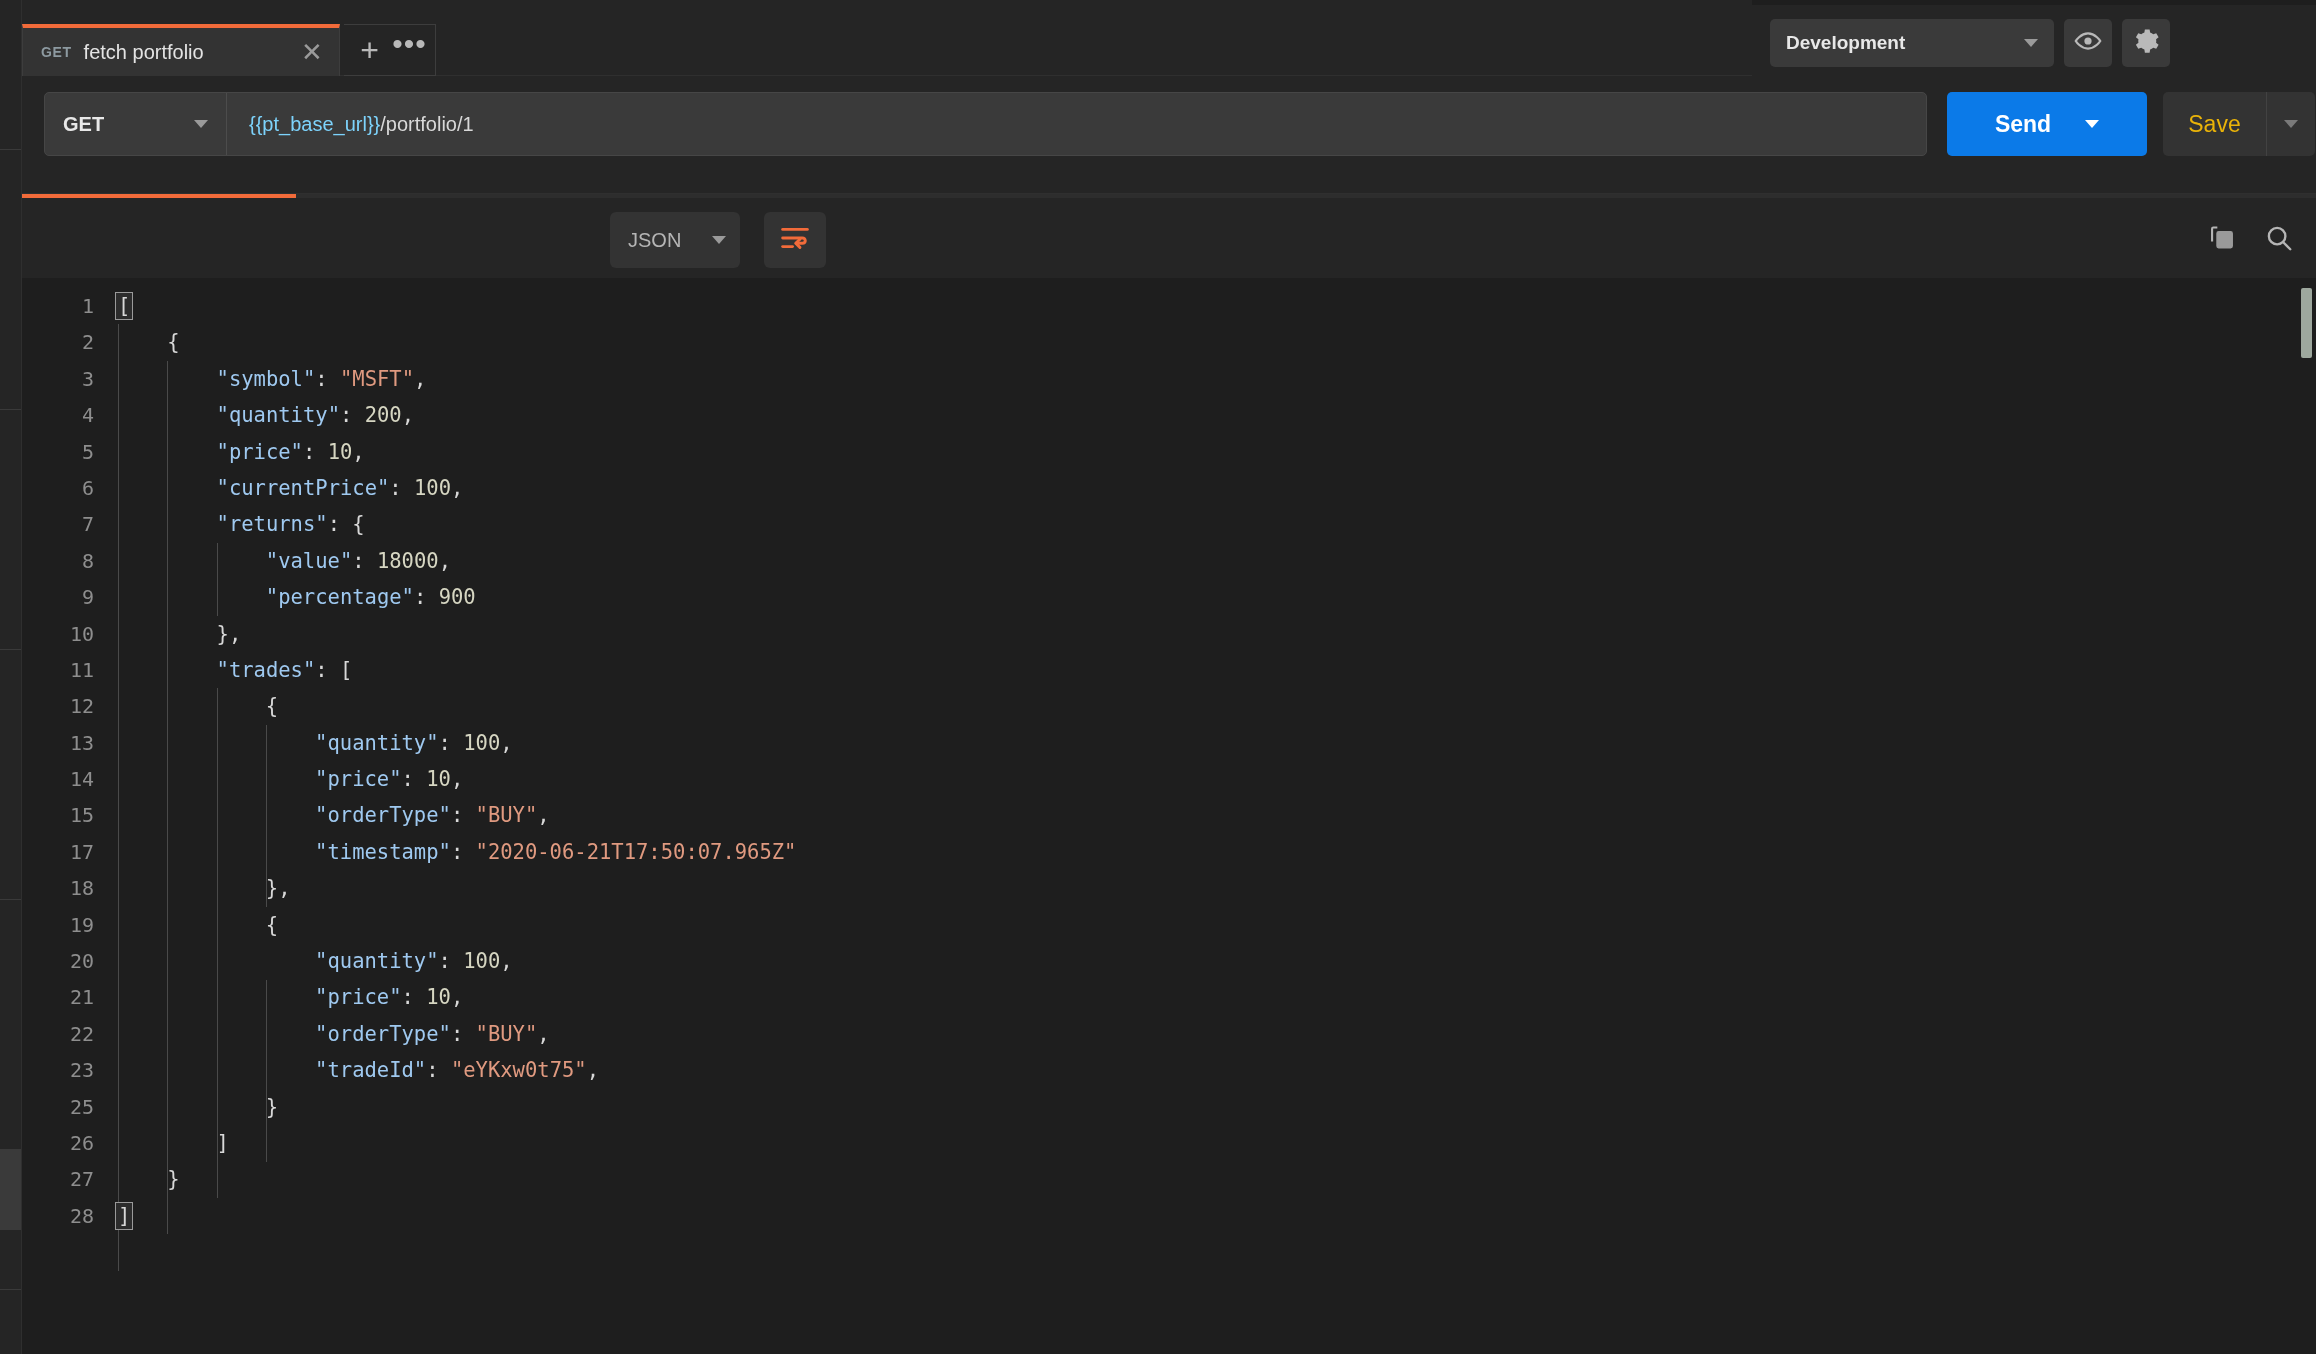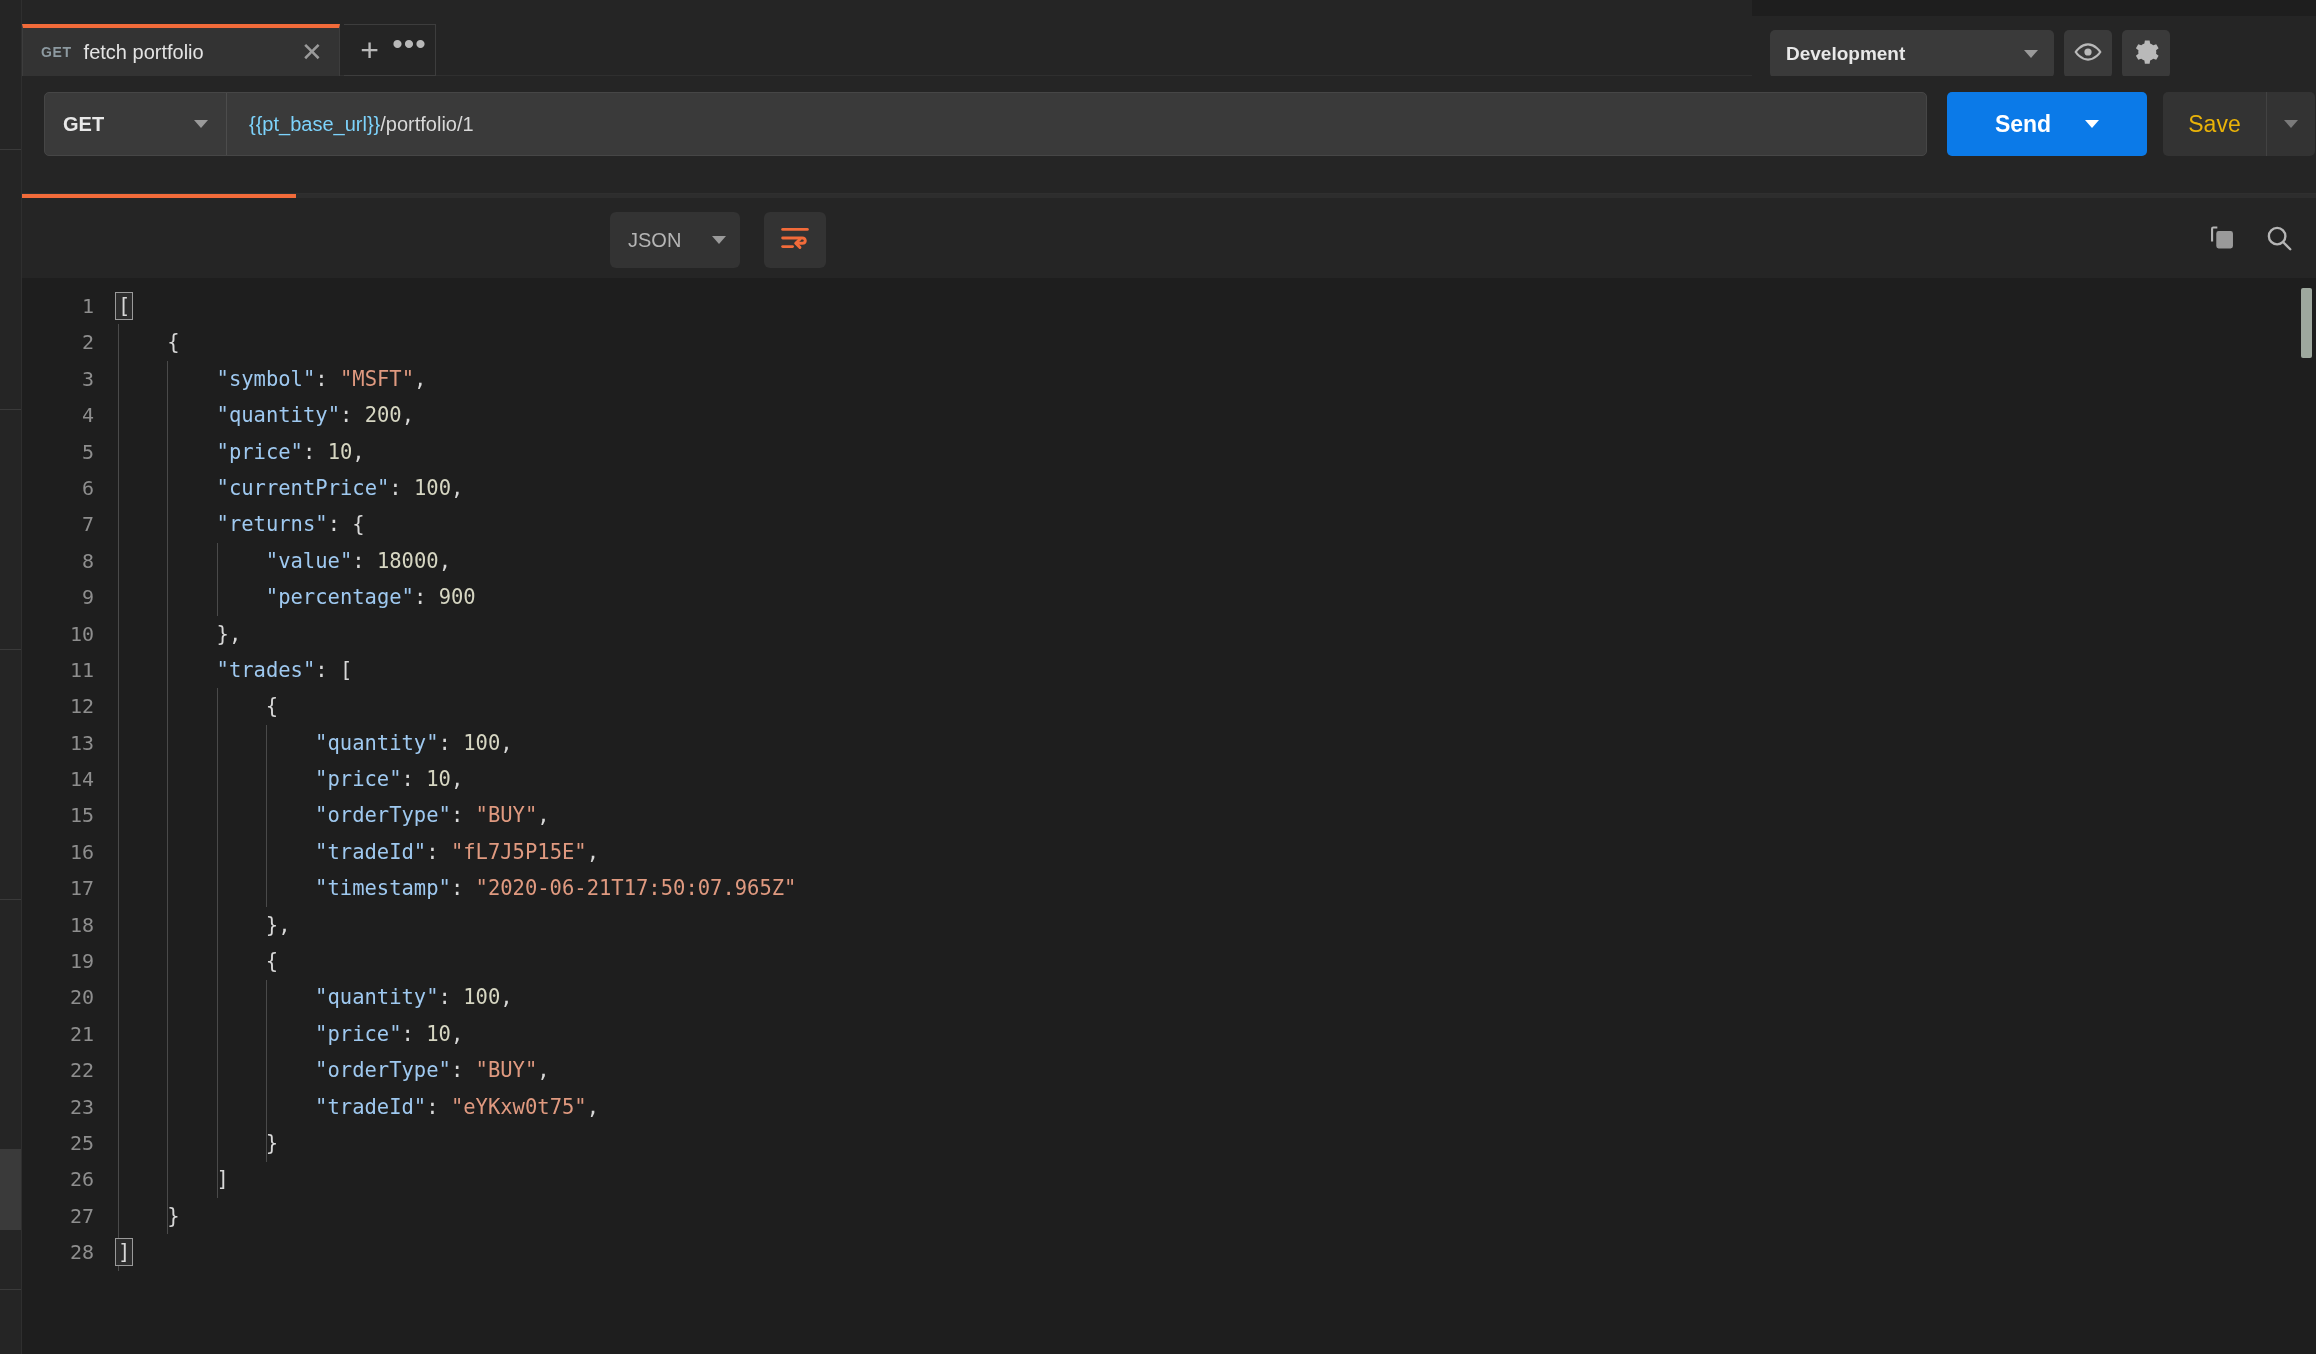--- a/index.html
+++ b/index.html
@@ -43,21 +43,21 @@
     position: absolute; top: 24px; width: 52px; height: 52px;
     border: 1px solid #3d3d3d; border-left: none;
     display: flex; align-items: center; justify-content: center;
     color: #b9b9b9; cursor: pointer; background: #252525;
   }
   #tab-plus  { left: 322px; font-size: 32px; font-weight: 300; }
   #tab-more  { left: 362px; font-size: 30px; letter-spacing: 1px; padding-bottom: 12px; }
 
   
   #envbar {
-    position: absolute; left: 1752px; top: 16px; width: 564px; height: 76px;
+    position: absolute; left: 1752px; top: 5px; width: 564px; height: 76px;
     background: #252525; border-bottom: 1px solid #2f2f2f;
     display: flex; align-items: center; padding: 0 0 0 18px; gap: 10px;
   }
   #env-select {
     width: 284px; height: 48px; background: #3a3a3a; border-radius: 5px;
     display: flex; align-items: center; justify-content: space-between;
     padding: 0 16px; cursor: pointer;
   }
   #env-select .lbl { font-size: 19px; font-weight: bold; color: #e8e8e8; }
   .caret {
@@ -313,21 +313,20 @@
       <div class="line"><span class="ln">6</span><span class="code-txt" style="left: 194.56px;"><span class="k">"currentPrice"</span><span class="p">: </span><span class="n">100</span><span class="p">,</span></span></div>
       <div class="line"><span class="ln">7</span><span class="code-txt" style="left: 194.56px;"><span class="k">"returns"</span><span class="p">: {</span></span></div>
       <div class="line"><span class="ln">8</span><span class="code-txt" style="left: 243.84px;"><span class="k">"value"</span><span class="p">: </span><span class="n">18000</span><span class="p">,</span></span></div>
       <div class="line"><span class="ln">9</span><span class="code-txt" style="left: 243.84px;"><span class="k">"percentage"</span><span class="p">: </span><span class="n">900</span></span></div>
       <div class="line"><span class="ln">10</span><span class="code-txt" style="left: 194.56px;"><span class="p">},</span></span></div>
       <div class="line"><span class="ln">11</span><span class="code-txt" style="left: 194.56px;"><span class="k">"trades"</span><span class="p">: [</span></span></div>
       <div class="line"><span class="ln">12</span><span class="code-txt" style="left: 243.84px;"><span class="p">{</span></span></div>
       <div class="line"><span class="ln">13</span><span class="code-txt" style="left: 293.12px;"><span class="k">"quantity"</span><span class="p">: </span><span class="n">100</span><span class="p">,</span></span></div>
       <div class="line"><span class="ln">14</span><span class="code-txt" style="left: 293.12px;"><span class="k">"price"</span><span class="p">: </span><span class="n">10</span><span class="p">,</span></span></div>
       <div class="line"><span class="ln">15</span><span class="code-txt" style="left: 293.12px;"><span class="k">"orderType"</span><span class="p">: </span><span class="s">"BUY"</span><span class="p">,</span></span></div>
-      <div class="line"><span class="ln">16</span><span class="code-txt" style="left: 293.12px;"><span class="k">"tradeId"</span><span class="p">: </span><span class="s">"fL7J5P15E"</span><span class="p">,</span></span></div>
       <div class="line"><span class="ln">17</span><span class="code-txt" style="left: 293.12px;"><span class="k">"timestamp"</span><span class="p">: </span><span class="s">"2020-06-21T17:50:07.965Z"</span></span></div>
       <div class="line"><span class="ln">18</span><span class="code-txt" style="left: 243.84px;"><span class="p">},</span></span></div>
       <div class="line"><span class="ln">19</span><span class="code-txt" style="left: 243.84px;"><span class="p">{</span></span></div>
       <div class="line"><span class="ln">20</span><span class="code-txt" style="left: 293.12px;"><span class="k">"quantity"</span><span class="p">: </span><span class="n">100</span><span class="p">,</span></span></div>
       <div class="line"><span class="ln">21</span><span class="code-txt" style="left: 293.12px;"><span class="k">"price"</span><span class="p">: </span><span class="n">10</span><span class="p">,</span></span></div>
       <div class="line"><span class="ln">22</span><span class="code-txt" style="left: 293.12px;"><span class="k">"orderType"</span><span class="p">: </span><span class="s">"BUY"</span><span class="p">,</span></span></div>
       <div class="line"><span class="ln">23</span><span class="code-txt" style="left: 293.12px;"><span class="k">"tradeId"</span><span class="p">: </span><span class="s">"eYKxw0t75"</span><span class="p">,</span></span></div>
       <div class="line"><span class="ln">25</span><span class="code-txt" style="left: 243.84px;"><span class="p">}</span></span></div>
       <div class="line"><span class="ln">26</span><span class="code-txt" style="left: 194.56px;"><span class="p">]</span></span></div>
       <div class="line"><span class="ln">27</span><span class="code-txt" style="left: 145.28px;"><span class="p">}</span></span></div>

